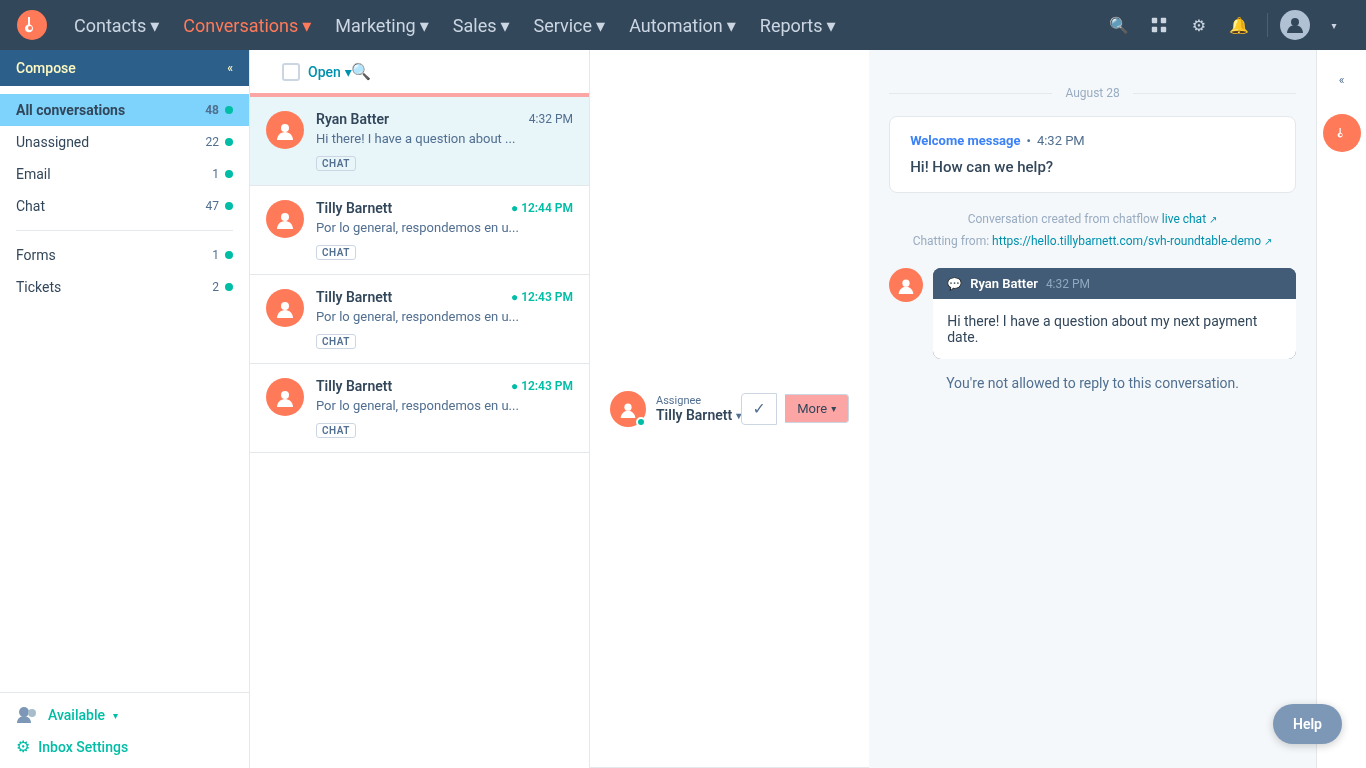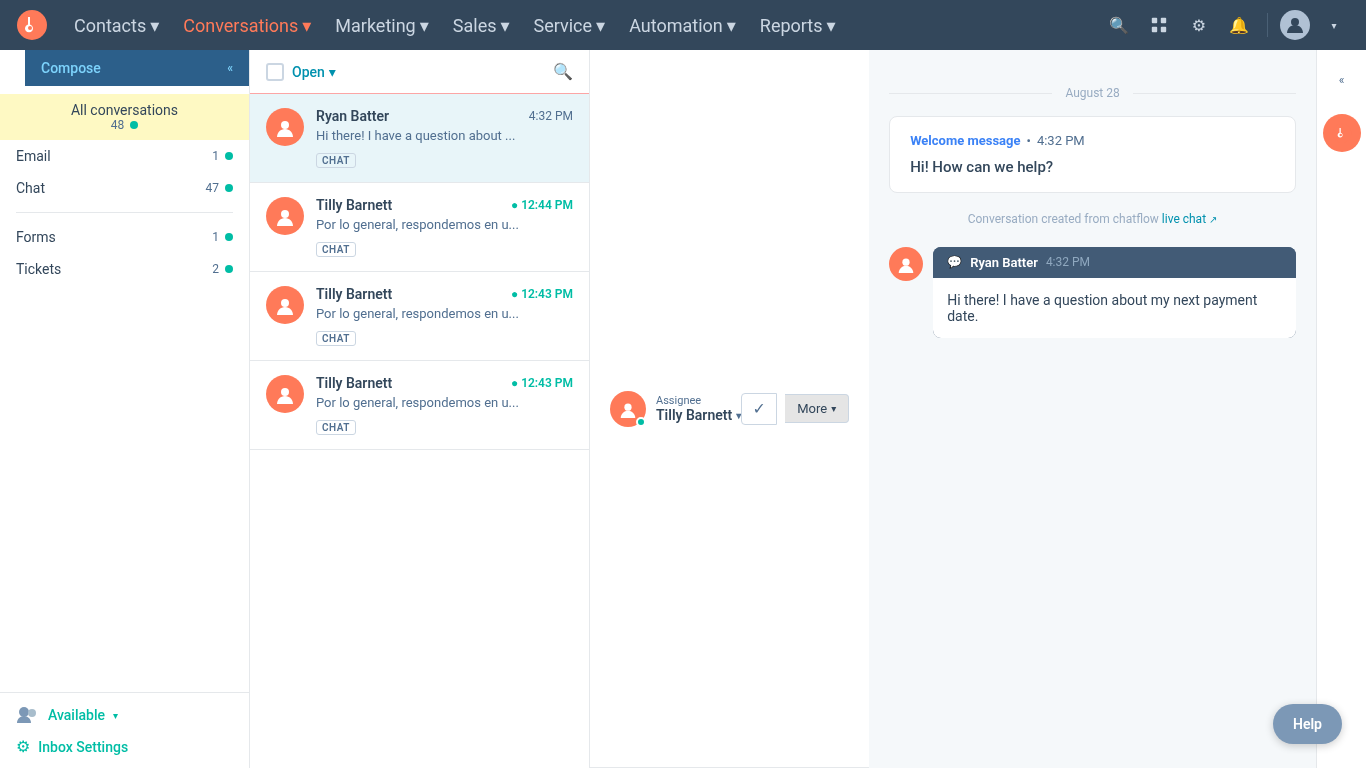--- a/index.html
+++ b/index.html
@@ -65,43 +65,42 @@
     .sidebar {
       width: 250px;
       background: #fff;
       border-right: 1px solid #e5e8eb;
       display: flex;
       flex-direction: column;
       flex-shrink: 0;
     }
     .compose-btn {
       background: #2c5f8a;
-      color: #7dd3fc;
+      color: #fef9c3;
       padding: 10px 16px;
       display: flex;
       align-items: center;
       justify-content: space-between;
       cursor: pointer;
       font-size: 14px;
       font-weight: 500;
-      margin-left: 25px;
     }
     .compose-btn .chevron { font-size: 12px; }
     .sidebar-nav { padding: 8px 0; flex: 1; overflow-y: auto; }
     .sidebar-item {
       display: flex;
       align-items: center;
       justify-content: space-between;
       padding: 8px 16px;
       cursor: pointer;
       font-size: 14px;
       color: #33475b;
       border-radius: 0;
     }
-    .sidebar-item.active { font-weight: 400; background: #fef9c3; flex-direction: column; }
+    .sidebar-item.active { font-weight: 700; background: #7dd3fc; }
     .sidebar-item-right { display: flex; align-items: center; gap: 6px; }
     .count-badge {
       font-size: 12px;
       color: #516f90;
     }
     .dot { width: 8px; height: 8px; border-radius: 50%; background: #00bda5; }
     .sidebar-divider { height: 1px; background: #e5e8eb; margin: 8px 16px; }
     .sidebar-bottom {
       padding: 12px 16px;
       border-top: 1px solid #e5e8eb;
@@ -131,25 +130,24 @@
     
     .conv-list {
       width: 340px;
       background: #fff;
       border-right: 1px solid #e5e8eb;
       display: flex;
       flex-direction: column;
       flex-shrink: 0;
     }
     .conv-list-header {
-      padding: 12px 16px;
-      display: flex;
-      align-items: center;
-      justify-content: space-between;
-      border-bottom: 1px solid #fca5a5;
+      padding: 12px 32px;
+      display: flex;
+      align-items: center;
+      border-bottom: 4px solid #fca5a5;
     }
     .conv-list-header-left { display: flex; align-items: center; gap: 8px; }
     .checkbox-btn {
       width: 18px; height: 18px;
       border: 2px solid #cbd6e2;
       border-radius: 3px;
       cursor: pointer;
     }
     .open-filter {
       color: #0091ae;
@@ -246,21 +244,21 @@
       background: #fff;
       display: flex; align-items: center; justify-content: center;
       cursor: pointer;
       color: #516f90;
     }
     .more-btn {
       padding: 6px 12px;
       border: 1px solid #cbd6e2;
       border-left: none;
       border-radius: 0 4px 4px 0;
-      background: #e5e5e5;
+      background: #fca5a5;
       font-size: 13px;
       color: #33475b;
       cursor: pointer;
       display: flex; align-items: center; gap: 4px;
     }
 
     
     .chat-messages {
       flex: 1;
       overflow-y: auto;
@@ -480,20 +478,27 @@
 
     <div class="sidebar-nav">
       <div class="sidebar-item active">
         <span>All conversations</span>
         <div class="sidebar-item-right">
           <span class="count-badge">48</span>
           <div class="dot"></div>
         </div>
       </div>
       <div class="sidebar-item">
+        <span>Unassigned</span>
+        <div class="sidebar-item-right">
+          <span class="count-badge">22</span>
+          <div class="dot"></div>
+        </div>
+      </div>
+      <div class="sidebar-item">
         <span>Email</span>
         <div class="sidebar-item-right">
           <span class="count-badge">1</span>
           <div class="dot"></div>
         </div>
       </div>
       <div class="sidebar-item">
         <span>Chat</span>
         <div class="sidebar-item-right">
           <span class="count-badge">47</span>
@@ -666,40 +671,48 @@
       </div>
 
       <div class="chat-info">
         <div>
           <span>Conversation created from chatflow</span>
           <a href="#">
             <span>live chat</span>
             <span style="font-size:10px">↗</span>
           </a>
         </div>
+        <div>
+          <span>Chatting from:</span>
+          <a href="#">
+            <span>https://hello.tillybarnett.com/svh-roundtable-demo</span>
+            <span style="font-size:10px">↗</span>
+          </a>
+        </div>
       </div>
 
       <div class="user-msg-row">
         <div class="user-msg-avatar">
           <svg width="20" height="20" viewBox="0 0 22 22" fill="white">
             <circle cx="11" cy="9" r="4"></circle>
             <path d="M3 21c0-4.4 3.6-8 8-8s8 3.6 8 8H3z"></path>
           </svg>
         </div>
         <div class="user-msg-bubble">
           <div class="user-msg-bubble-header">
             <span class="chat-icon">💬</span>
             <span class="user-msg-name">Ryan Batter</span>
             <span class="user-msg-time">4:32 PM</span>
           </div>
           <div class="user-msg-text">Hi there! I have a question about my next payment date.</div>
         </div>
       </div>
 
 
+      <div class="not-allowed-msg">You're not allowed to reply to this conversation.</div>
     </div>
   </div>
 
   <div class="right-panel">
     <div class="right-panel-btn" style="font-size:12px;color:#516f90">«</div>
     <div class="hubspot-orange-btn">
       <svg width="20" height="20" viewBox="0 0 32 32">
         <circle cx="16" cy="16" r="15" fill="#ff7a59"></circle>
         <path d="M12 8v7.5a4 4 0 1 0 2 0V8h-2zm4 11a2 2 0 1 1-2-2 2 2 0 0 1 2 2z" fill="#fff"></path>
       </svg>

